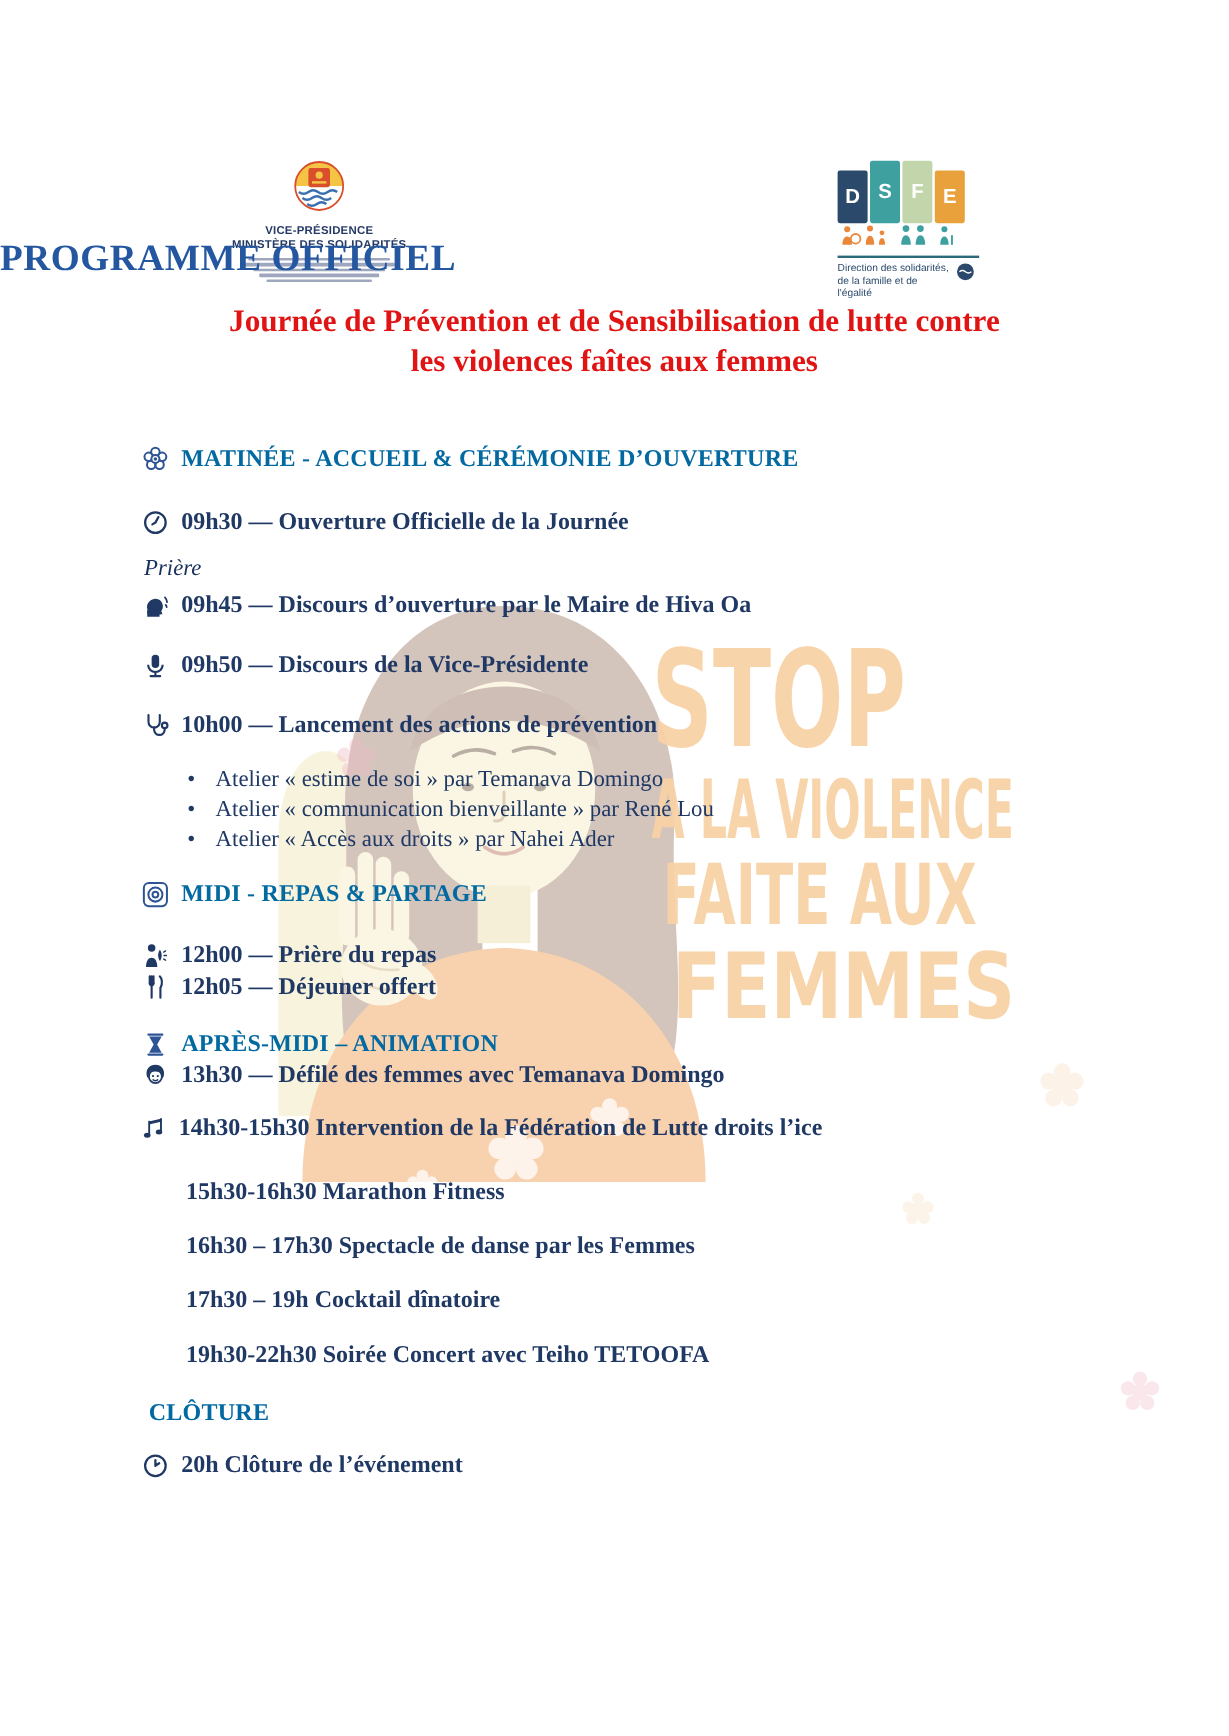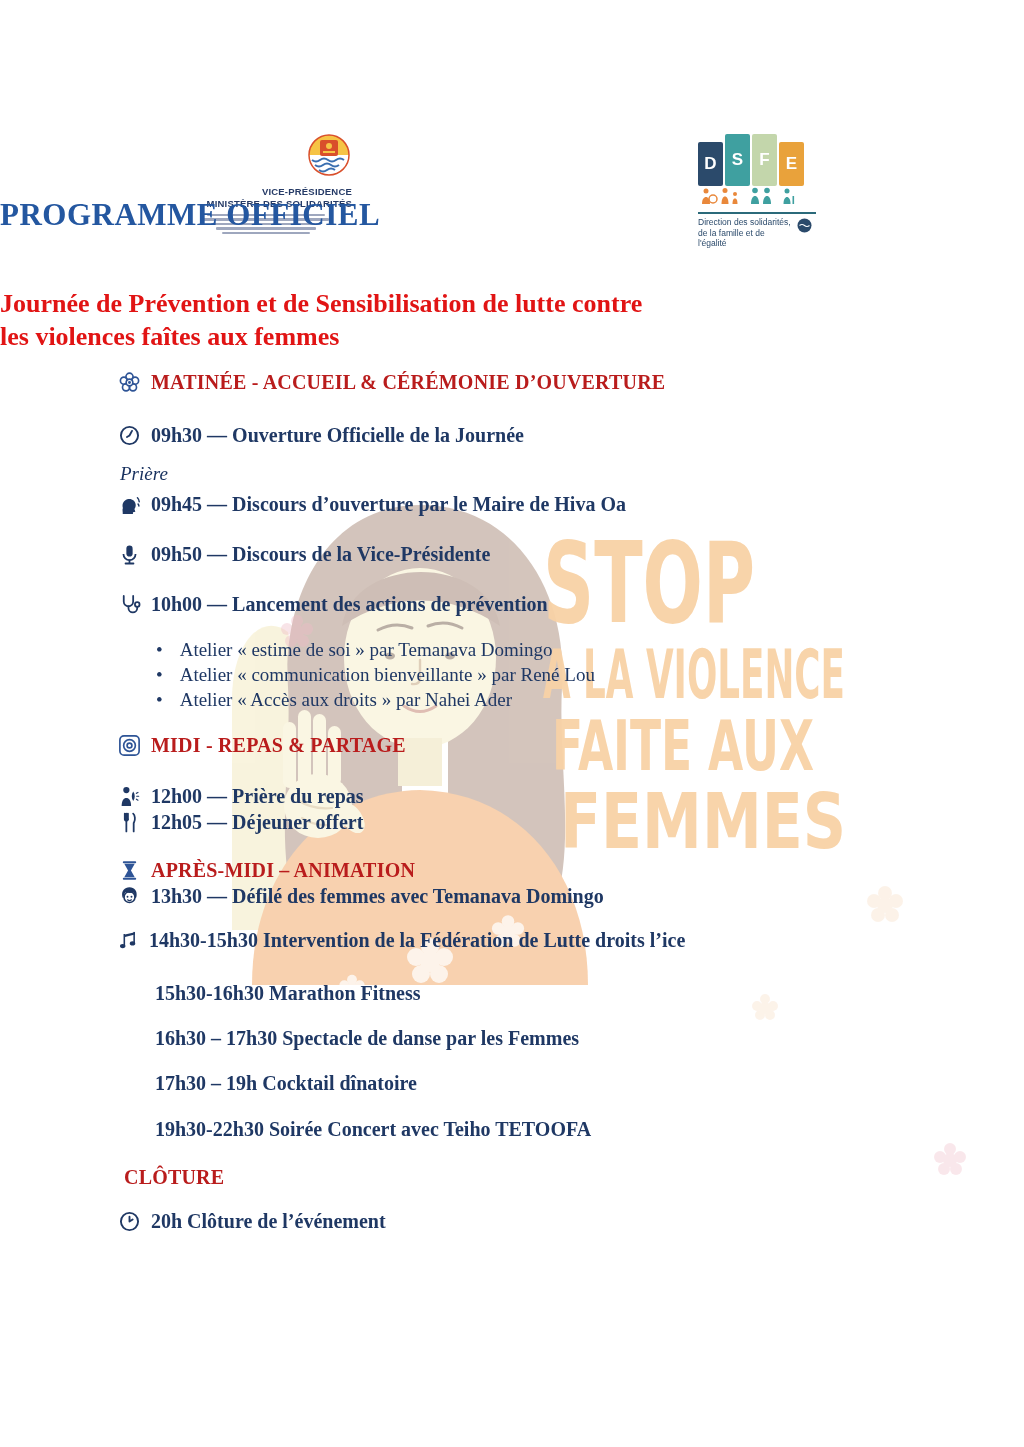--- a/index.html
+++ b/index.html
@@ -2,21 +2,21 @@
 <html><head>
 <meta charset="utf-8">
 <style>
   html,body{margin:0;padding:0;background:#fff;}
   .page{position:relative;width:1024px;height:1447px;background:#ffffff;overflow:hidden;
         font-family:"Liberation Serif","DejaVu Serif",serif;}
   .wm{position:absolute;left:0;top:0;width:1024px;height:1447px;z-index:0;}
   .fg{position:absolute;left:0;top:0;width:1024px;height:1447px;z-index:1;}
 
   
-  .left-logo{position:absolute;left:180px;top:132px;width:172px;text-align:right;
+  .left-logo{position:absolute;left:180px;top:132px;width:172px;text-align:center;
              font-family:"Liberation Sans","DejaVu Sans",sans-serif;}
   .left-logo .org{font-size:9.5px;font-weight:bold;color:#253a66;letter-spacing:.2px;line-height:1.25;margin-top:2px;}
   .smallprint{margin:4px auto 0;width:130px;}
   .smallprint i{display:block;height:2.6px;background:#7d89a8;opacity:.75;margin:1.9px auto;border-radius:1px;}
   .sp1{width:118px}.sp2{width:126px}.sp3{width:110px}.sp4{width:100px}.sp5{width:88px}
 
   .prog-title{position:absolute;top:197px;left:0;width:1012px;
               font-weight:bold;font-size:31px;color:#2457a0;letter-spacing:.5px;}
 
   .dsfe{position:absolute;left:698px;top:134px;width:118px;
@@ -26,27 +26,27 @@
        color:#fff;font-weight:bold;font-size:17px;border-radius:2px;}
   .blk.d{height:44px;background:#2b4a6b;}
   .blk.s{height:52px;background:#3fa0a0;}
   .blk.f{height:52px;background:#c3d6ab;}
   .blk.e{height:44px;background:#e9a23b;}
   .dsfe-line{height:2px;background:#2b6a7a;margin-top:2px;}
   .dsfe-cap{position:relative;margin-top:3px;font-size:8.5px;line-height:1.25;color:#2b4a6b;text-align:left;width:96px;}
   .dsfe-seal{position:absolute;right:-18px;top:1px;}
 
   
-  .event-title{position:absolute;top:251px;left:0;width:1024px;
-               font-weight:bold;font-size:26px;line-height:33px;color:#e11414;margin-top:36px;}
+  .event-title{position:absolute;top:251px;left:0;width:1024px;text-align:center;
+               font-weight:bold;font-size:26px;line-height:33px;color:#e11414;}
 
   
   .row{position:absolute;display:flex;align-items:center;gap:10px;
        font-weight:bold;font-size:20px;color:#1f3864;white-space:nowrap;}
-  .row.heading{color:#b91c1c;letter-spacing:.2px;}
+  .row.heading{color:#0369a1;letter-spacing:.2px;}
   .ic{width:23px;height:23px;flex:0 0 auto;color:#1f3864;}
   .row.heading .ic{color:#2e5496;}
   .note{position:absolute;font-style:italic;font-weight:normal;font-size:19px;color:#17305e;}
   .bullet{position:absolute;display:flex;gap:17px;font-size:19px;font-weight:normal;color:#1f3864;white-space:nowrap;}
   .bullet::before{content:"•";font-size:19px;}
 </style>
 </head>
 <body>
 
 <div class="page">

